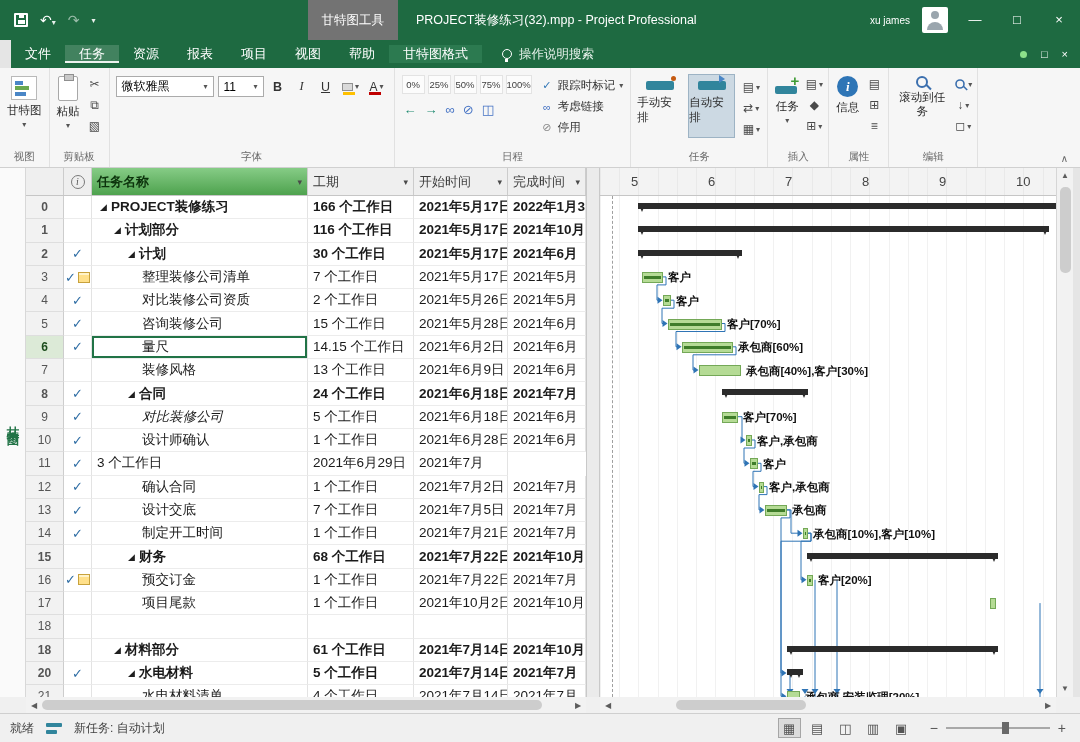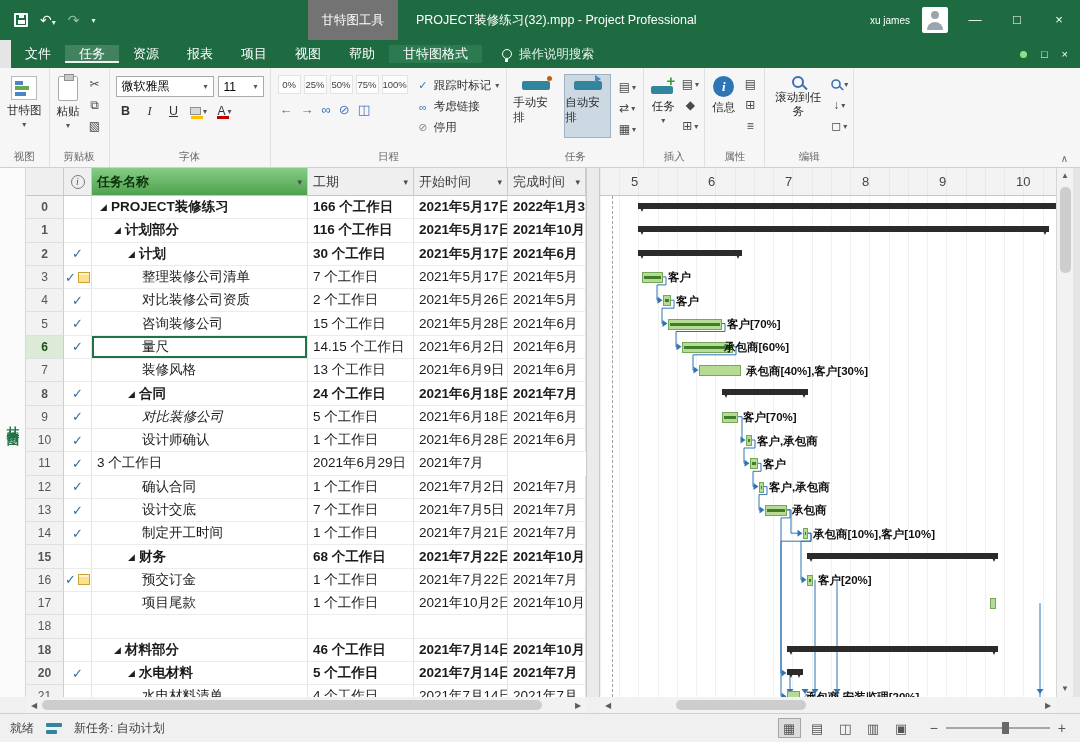--- a/index.html
+++ b/index.html
@@ -46,21 +46,21 @@
 .dd{font-size:8px;color:#555;line-height:7px}
 .ic-gantt{width:26px;height:24px;background:#fff;border:1px solid #b9b9b9;display:flex;flex-direction:column;justify-content:space-evenly;padding:2px 3px}
 .ic-gantt i{height:4px;background:#6aa84f}
 .ic-gantt i:nth-child(1){width:45%;background:#4a86c6}
 .ic-gantt i:nth-child(2){width:75%}
 .ic-gantt i:nth-child(3){width:60%;background:#4a86c6}
 .ic-clipboard{width:20px;height:25px;background:#fff;border:1px solid #a8a8a8;border-radius:2px;position:relative}
 .ic-clipboard::before{content:"";position:absolute;top:-3px;left:5px;width:8px;height:5px;background:#c9c9c9;border:1px solid #8f8f8f}
 .ministack{display:flex;flex-direction:column;gap:3px;padding-top:5px}
 .mini{min-width:22px;height:18px;display:flex;align-items:center;justify-content:center;font-size:12px;color:#4a4a4a;gap:2px;padding:0 2px}
-.fontg{display:flex;flex-direction:column;gap:4px;padding:6px 3px 0}
+.fontg{display:flex;flex-direction:row;gap:4px;padding:6px 3px 0}
 .frow{display:flex;gap:4px;align-items:center}
 .fsel{height:21px;background:#fff;border:1px solid #ababab;display:flex;align-items:center;justify-content:space-between;padding:0 5px;font-size:12px;width:98px}
 .fsel.sz{width:46px}
 .fbtn{width:20px;height:20px;display:flex;align-items:center;justify-content:center;font-size:12.5px;color:#333}
 .fbtn.b{font-weight:bold}
 .fbtn.i{font-style:italic;font-family:"Liberation Serif",serif}
 .fbtn.u{text-decoration:underline}
 .colorbtn{position:relative;width:22px;height:20px;display:flex;align-items:center;justify-content:center;font-size:12px;color:#333;gap:2px}
 .colorbtn::after{content:"";position:absolute;bottom:2px;left:3px;right:7px;height:3px}
 .colorbtn.fill::after{background:#ffc000}
@@ -627,21 +627,21 @@
             <div class="tc rstart"></div>
             <div class="tc rfinish"></div>
           </div>
           <div class="trow sumrow">
             <div class="tc rnum">18</div>
             <div class="tc rinfo"></div>
             <div class="tc rname" style="padding-left: 22px;">
               <span class="tri">◢</span>
               <span>材料部分</span>
             </div>
-            <div class="tc rdur">46 个工作日</div>
+            <div class="tc rdur">61 个工作日</div>
             <div class="tc rstart">2021年7月14日</div>
             <div class="tc rfinish">2021年10月</div>
           </div>
           <div class="trow sumrow">
             <div class="tc rnum">20</div>
             <div class="tc rinfo">
               <span class="chk">✓</span>
             </div>
             <div class="tc rname" style="padding-left: 36px;">
               <span class="tri">◢</span>
@@ -724,21 +724,21 @@
             <i class="prog"></i>
           </div>
           <div class="blabel" style="left: 76px; top: 97.7px;">客户</div>
           <div class="bar" style="left: 68px; width: 54px; top: 122.5px;">
             <i class="prog"></i>
           </div>
           <div class="blabel" style="left: 127px; top: 121px;">客户[70%]</div>
           <div class="bar" style="left: 82px; width: 51px; top: 145.8px;">
             <i class="prog"></i>
           </div>
-          <div class="blabel" style="left: 124px; top: 144.3px;">承包商[60%]</div>
+          <div class="blabel" style="left: 138px; top: 144.3px;">承包商[60%]</div>
           <div class="bar" style="left: 99px; width: 42px; top: 169.1px;"></div>
           <div class="blabel" style="left: 146px; top: 167.6px;">承包商[40%],客户[30%]</div>
           <div class="sum" style="left: 122px; width: 86px; top: 193.4px;"></div>
           <div class="bar" style="left: 122px; width: 16px; top: 215.7px;">
             <i class="prog"></i>
           </div>
           <div class="blabel" style="left: 143px; top: 214.2px;">客户[70%]</div>
           <div class="bar" style="left: 146px; width: 6px; top: 239px;">
             <i class="prog"></i>
           </div>

